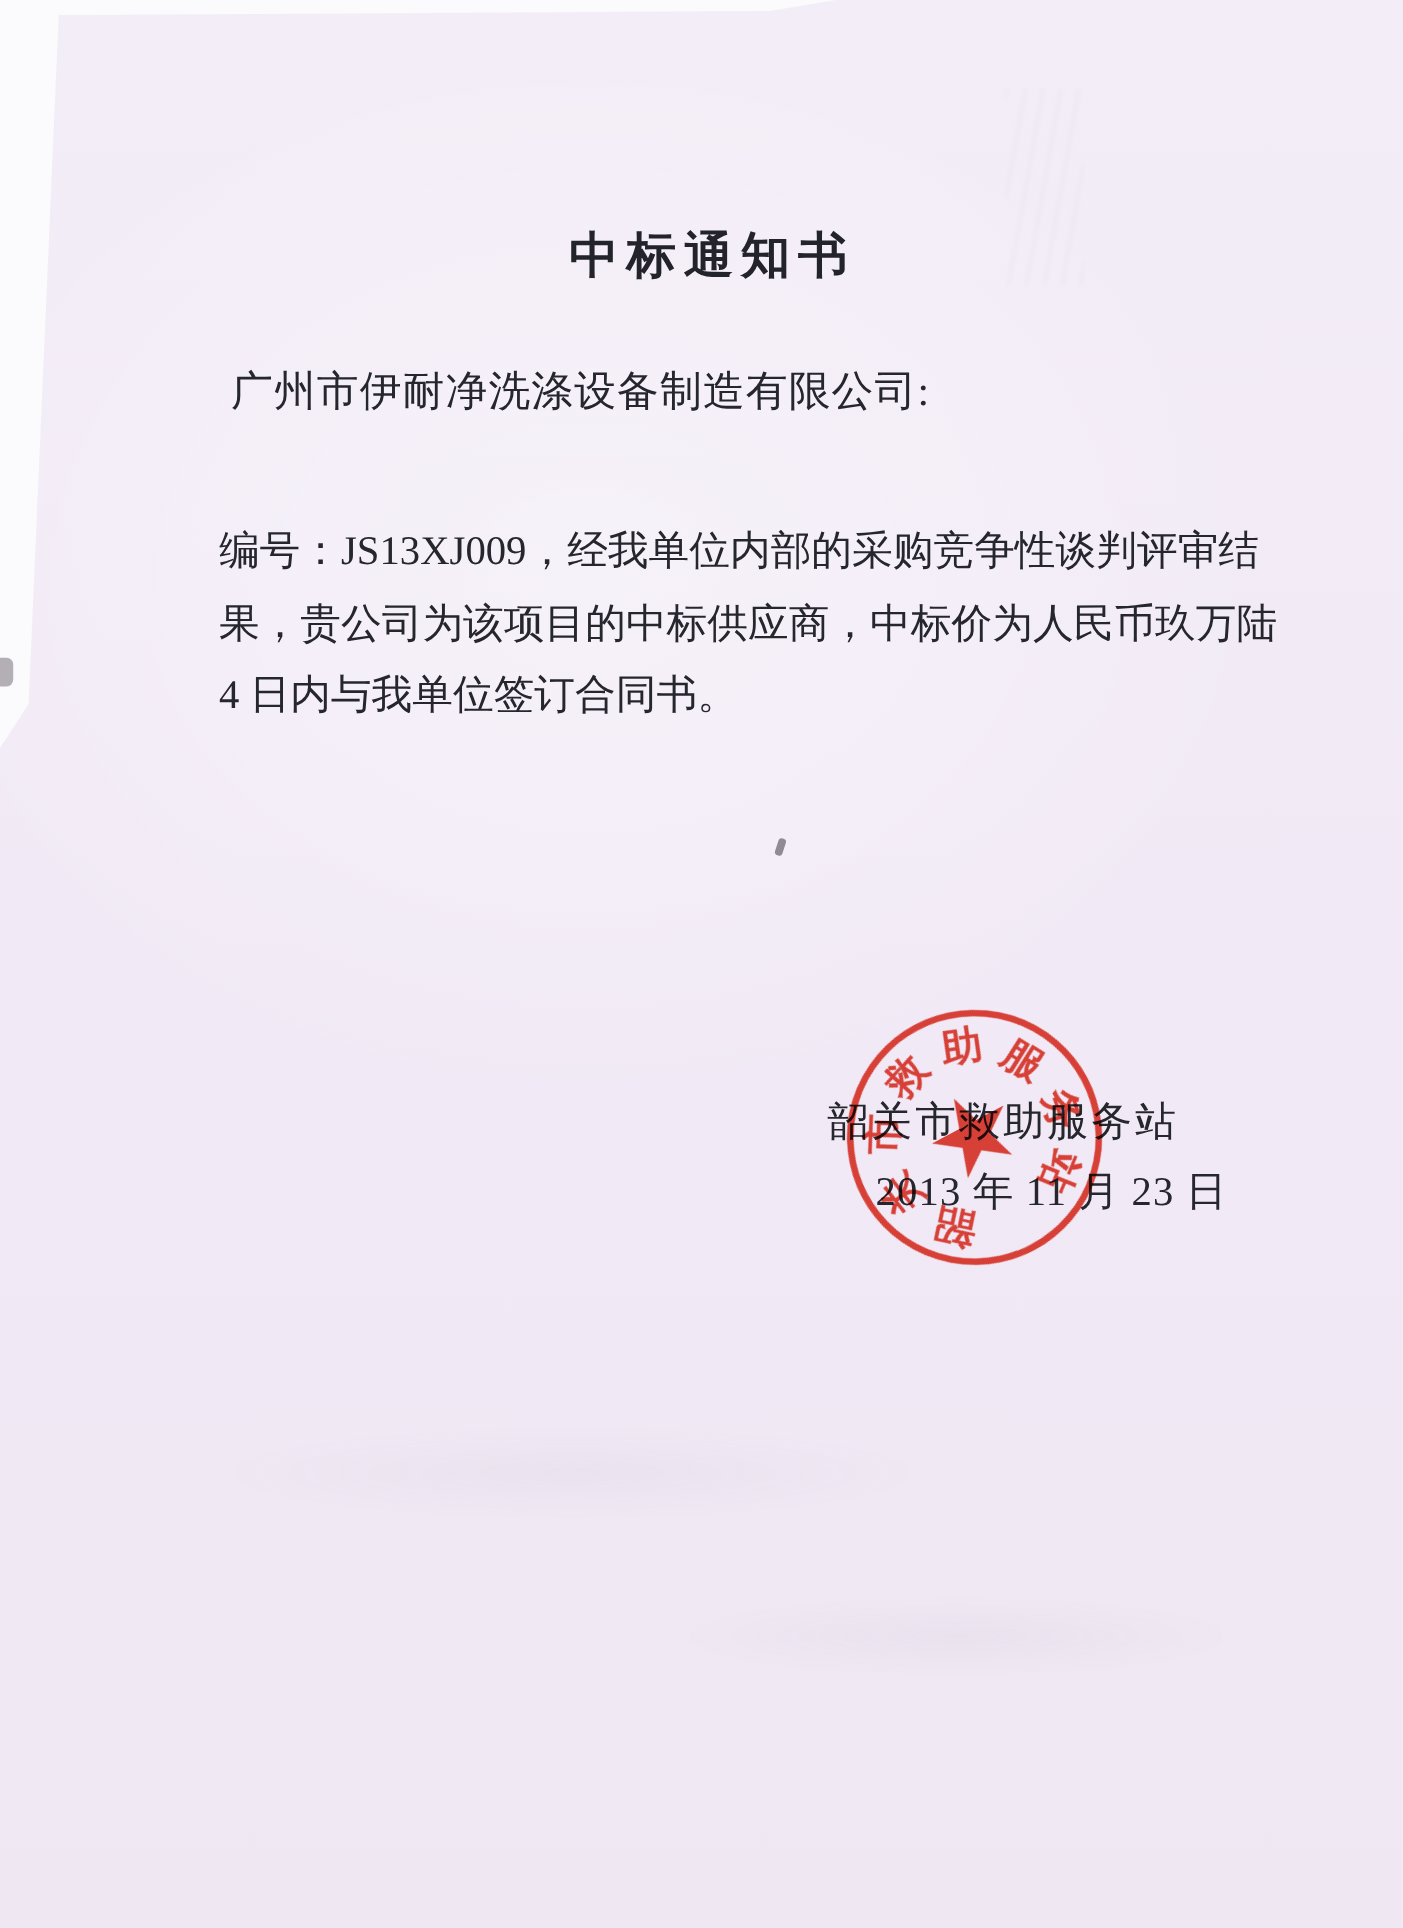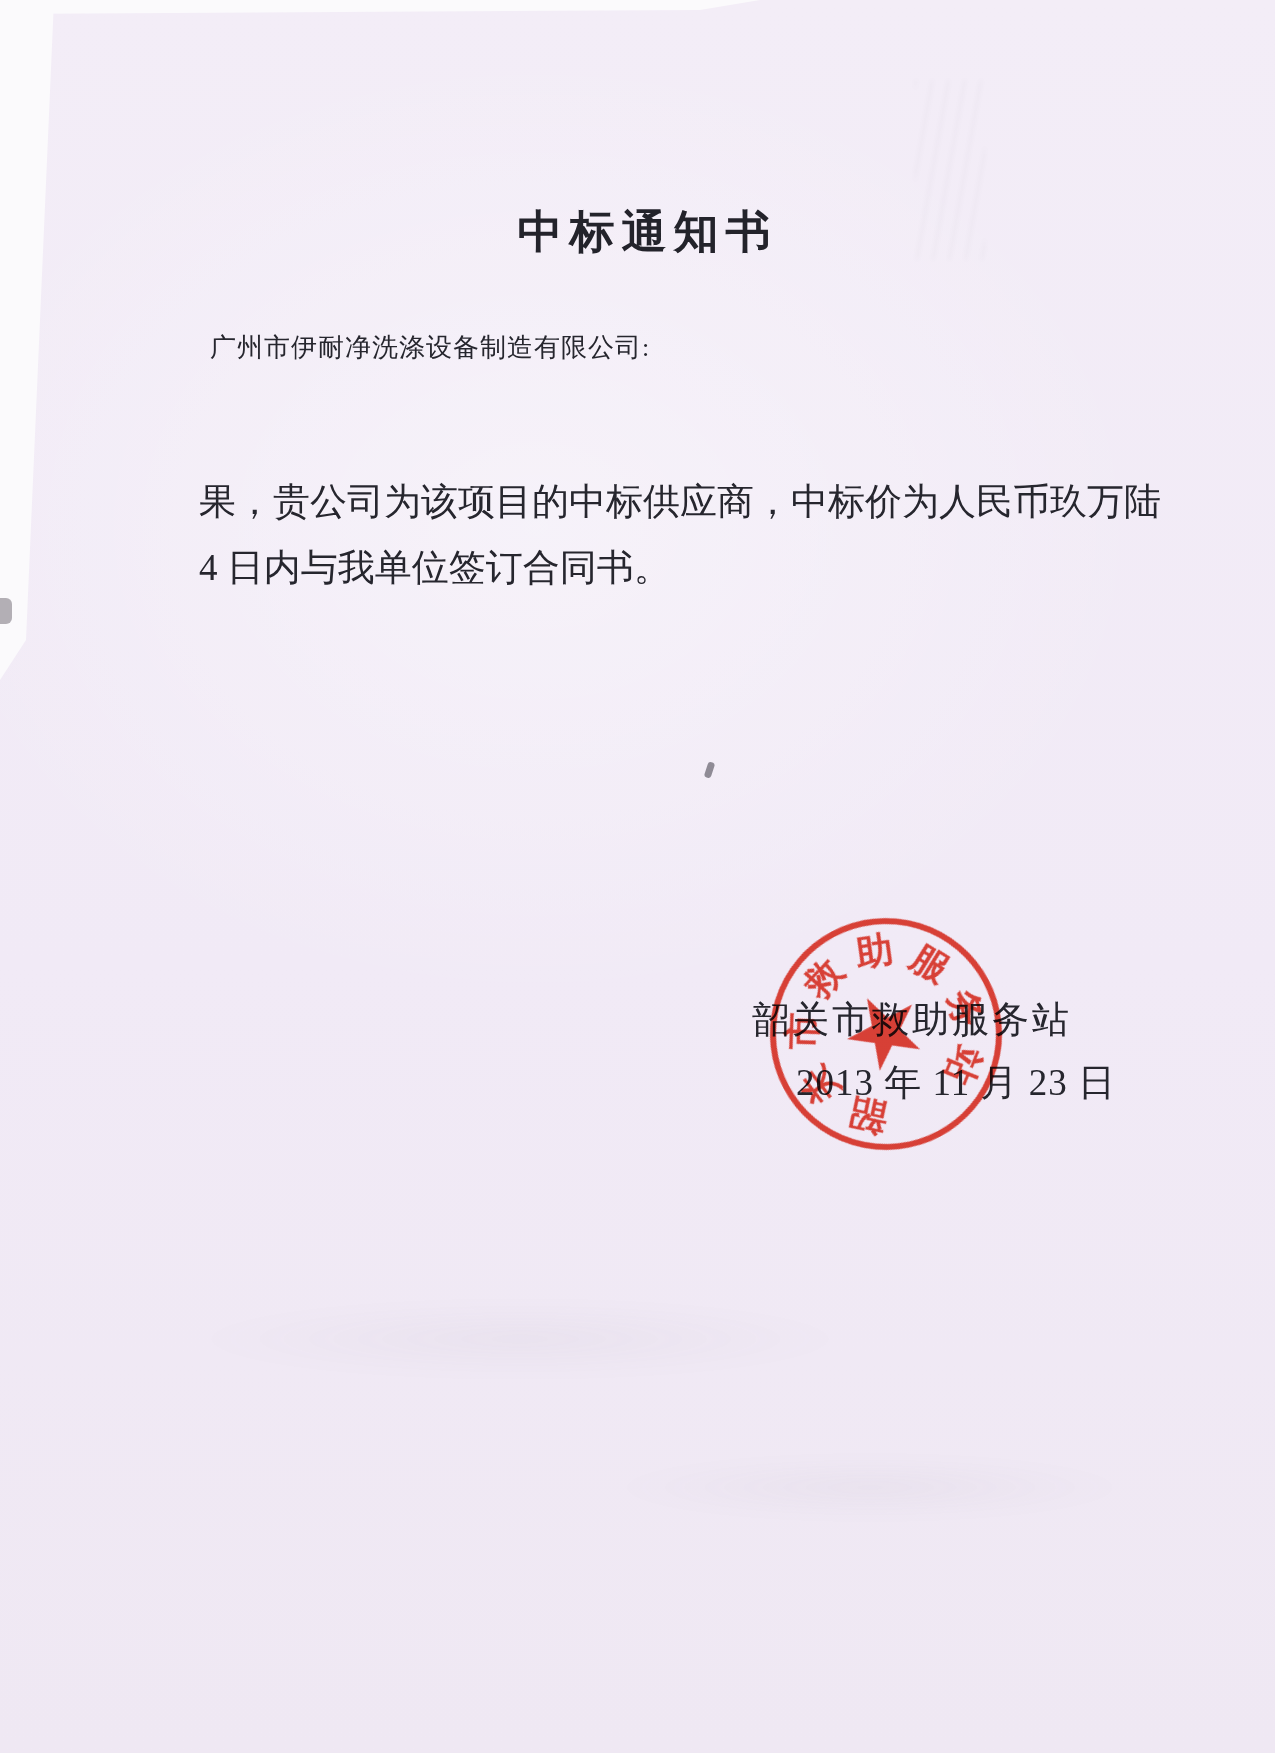--- a/index.html
+++ b/index.html
@@ -42,21 +42,21 @@
 
   .title{
     position:absolute;left:10px;top:202px;width:1275px;
     text-align:center;
     font-family:"Liberation Sans","DejaVu Sans",sans-serif;
     font-weight:bold;font-size:45px;letter-spacing:7px;
     color:#23232b;
   }
   .addressee{
     position:absolute;left:210px;top:330px;
-    font-size:26px;color:#26262e;letter-spacing:1px;
+    font-size:38px;color:#26262e;letter-spacing:1px;
   }
   .body-block{
     position:absolute;left:199px;top:469px;width:882px;
     font-size:37px;color:#26262e;line-height:65.5px;
   }
   .bodyline{
     text-align:justify;
     text-align-last:justify;
     height:65.5px;white-space:nowrap;
   }
@@ -108,20 +108,21 @@
   <div class="smudge-a"></div>
   <div class="smudge-b"></div>
   <div class="crease-r"></div>
   <div class="crease-b"></div>
 
   <div class="title">中标通知书</div>
 
   <div class="addressee">广州市伊耐净洗涤设备制造有限公司:</div>
 
   <div class="body-block">
+    <div class="bodyline">编号：JS13XJ009，经我单位内部的采购竞争性谈判评审结</div>
     <div class="bodyline">果，贵公司为该项目的中标供应商，中标价为人民币玖万陆</div>
     <div class="bodyline last">4 日内与我单位签订合同书。</div>
   </div>
 
   <div class="signature">韶关市救助服务站</div>
   <div class="dateline">2013 年 11 月 23 日</div>
 
   <div class="stamp">
     <div class="stamp-ring"></div>
     <div class="stamp-star">★</div>

